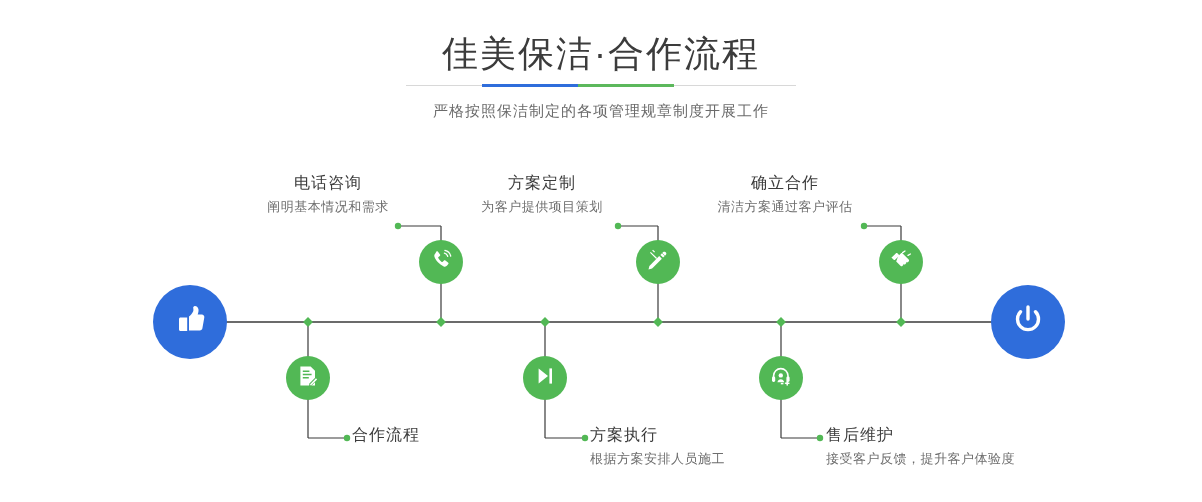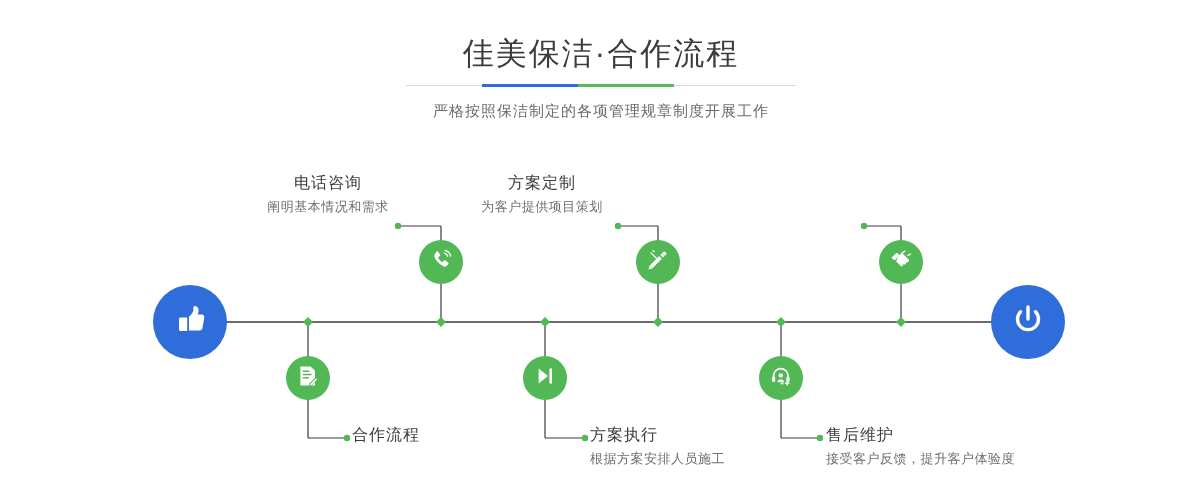--- a/index.html
+++ b/index.html
@@ -16,21 +16,21 @@
   }
 
   
   .header {
     position: absolute;
     left: 0; top: 32px;
     width: 100%;
     text-align: center;
   }
   .header-title {
-    font-size: 31px;
+    font-size: 36px;
     letter-spacing: 2px;
     color: #3c3c3c;
     font-weight: normal;
     line-height: 44px;
     margin: 0;
   }
   .title-rules {
     position: relative;
     width: 390px;
     height: 4px;
@@ -253,20 +253,24 @@
   <div class="label above" style="left:466px; top:22px; width:152px;">
     <div class="lbl-title">方案定制</div>
     <div class="lbl-desc">为客户提供项目策划</div>
   </div>
 
   <div class="label above" style="left:258px; top:22px; width:140px;">
     <div class="lbl-title">电话咨询</div>
     <div class="lbl-desc">阐明基本情况和需求</div>
   </div>
 
+  <div class="label above" style="left:706px; top:22px; width:158px;">
+    <div class="lbl-title">确立合作</div>
+    <div class="lbl-desc">清洁方案通过客户评估</div>
+  </div>
 
   <div class="label below" style="left:352px; top:274px; width:200px; text-align:left;">
     <div class="lbl-title">合作流程</div>
   </div>
 
   <div class="label below" style="left:590px; top:274px; width:200px; text-align:left;">
     <div class="lbl-title">方案执行</div>
     <div class="lbl-desc">根据方案安排人员施工</div>
   </div>
 

